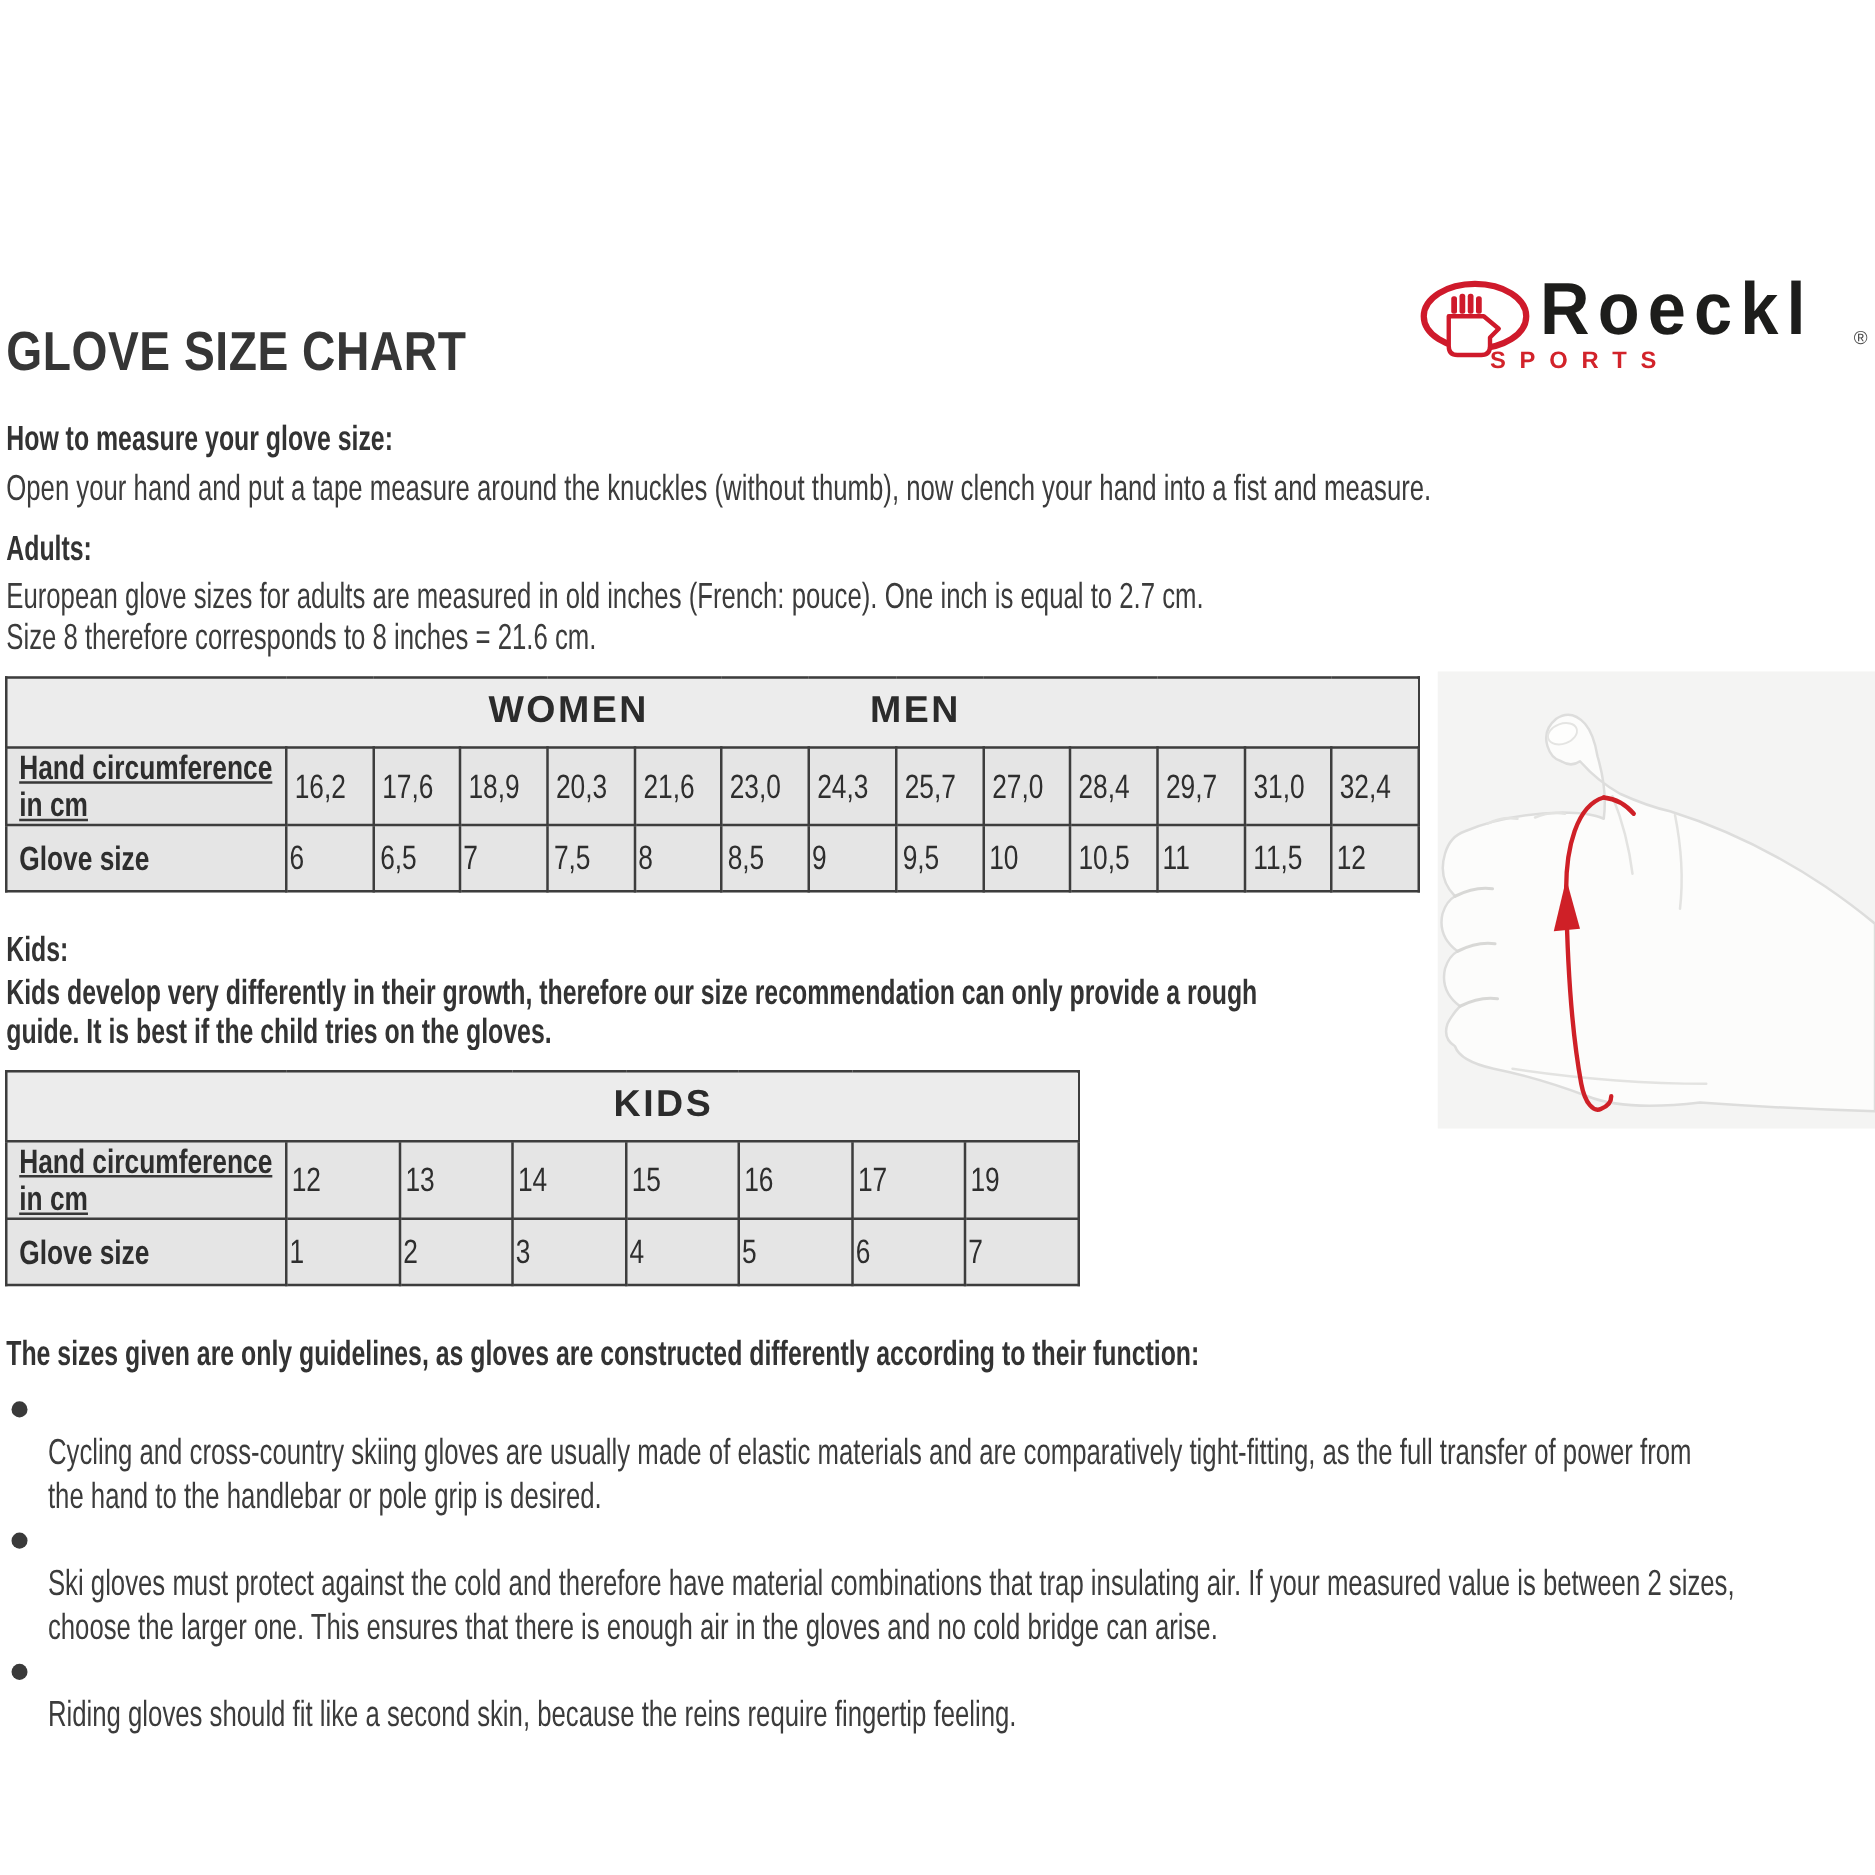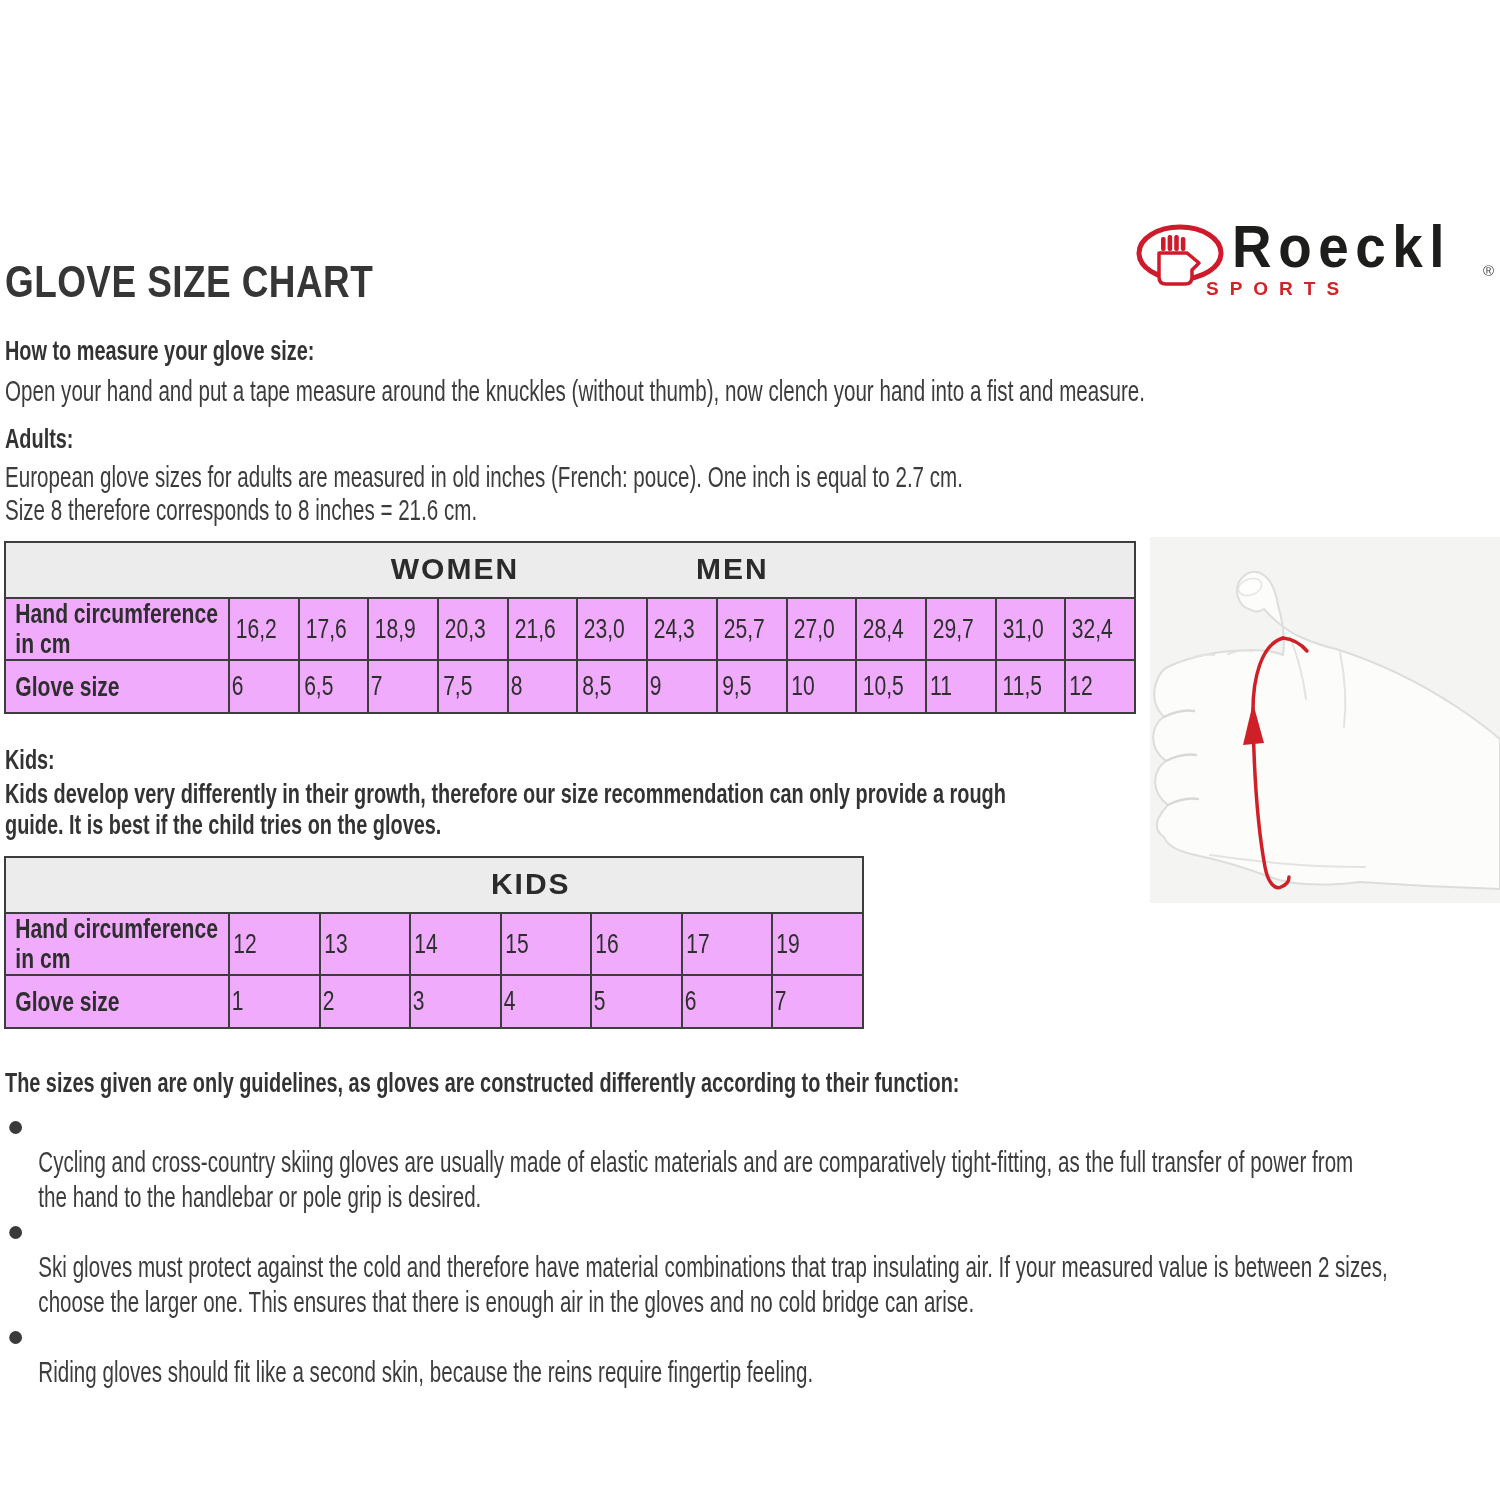--- a/index.html
+++ b/index.html
@@ -14,21 +14,21 @@
            letter-spacing:.5px; white-space:nowrap;
            transform:scaleX(.84); transform-origin:0 0; }
 
   
   .logo { position:absolute; left:1135px; top:222px; width:365px; height:95px;text-align:center; }
   .logo-mark { position:absolute; left:0; top:2px; }
   .logo-word { position:absolute; left:97px; top:0px; font-size:59px; line-height:50px;
                font-weight:700; letter-spacing:7px; color:#1d1d1b; white-space:nowrap;
                transform:scaleX(.93); transform-origin:0 0; }
   .logo-reg  { position:absolute; left:348px; top:40px; font-size:15px; color:#4a4a4a; }
-  .logo-sub  { position:absolute; left:71px; top:57px; font-size:19px; line-height:20px;
+  .logo-sub  { position:absolute; left:57px; top:57px; font-size:19px; line-height:20px;
                font-weight:700; letter-spacing:11px; color:#d2232a; white-space:nowrap; }
 
   
   .t, .tb { position:absolute; left:5px; width:2100px; white-space:pre-line;
             transform:scaleX(.71); transform-origin:0 0; }
   .t  { font-size:29px; line-height:34px; font-weight:400; color:#3c3c3c; }
   .tb { font-size:28px; line-height:34px; font-weight:700; color:#333; }
 
   #how-to        { top:334px; }
   #open-text     { top:374px; }
@@ -42,33 +42,33 @@
   
   .bullets { position:absolute; left:0; top:1110px; width:2110px; margin:0; padding:0;
              list-style:none; font-size:29px; line-height:35px; color:#3c3c3c;
              transform:scaleX(.71); transform-origin:0 0; }
   .bullets li { position:relative; padding-left:54px; white-space:pre-line; }
   .bullet-dot { position:absolute; left:13px; top:11px; width:18px; height:13px;
                 border-radius:50%; background:#3a3a3a; }
 
   
   table.sizes { position:absolute; border-collapse:collapse; table-layout:fixed;
-                background:#f0abfc; }
+                background:#e5e5e5; }
   #adults-table { left:4px; top:541px; width:1132px; }
   #kids-table   { left:4px; top:856px; width:860px; }
   table.sizes th, table.sizes td { border:2px solid #3d3d3d; padding:0; }
   th.band { background:#ececec; height:54px; position:relative;
             border-top-color:#8f8f8f; }
   .grp { position:absolute; top:50%; transform:translate(-50%,-54%);
          font-size:30px; font-weight:700; letter-spacing:2px; color:#2b2b2b;
          white-space:nowrap; }
   #g-women { left:39.8%; }
   #g-men   { left:64.4%;text-align:right; }
   #g-kids  { left:61.3%; }
-  tr.r1 td { height:57px; }
+  tr.r1 td { height:57px;text-decoration:underline; }
   tr.r2 td { height:51px; }
   td.lblcell { text-align:left; overflow:visible; }
   .lbl { width:287px; padding-left:12px; box-sizing:border-box;
          font-size:27px; line-height:30px; font-weight:700; color:#2e2e2e;
          white-space:pre-line; transform:scaleX(.78); transform-origin:0 50%; }
   td.vcell { }
   .val { display:inline-block; font-size:27px; line-height:27px; color:#2e2e2e;
          transform:scaleX(.78); }
 
   

